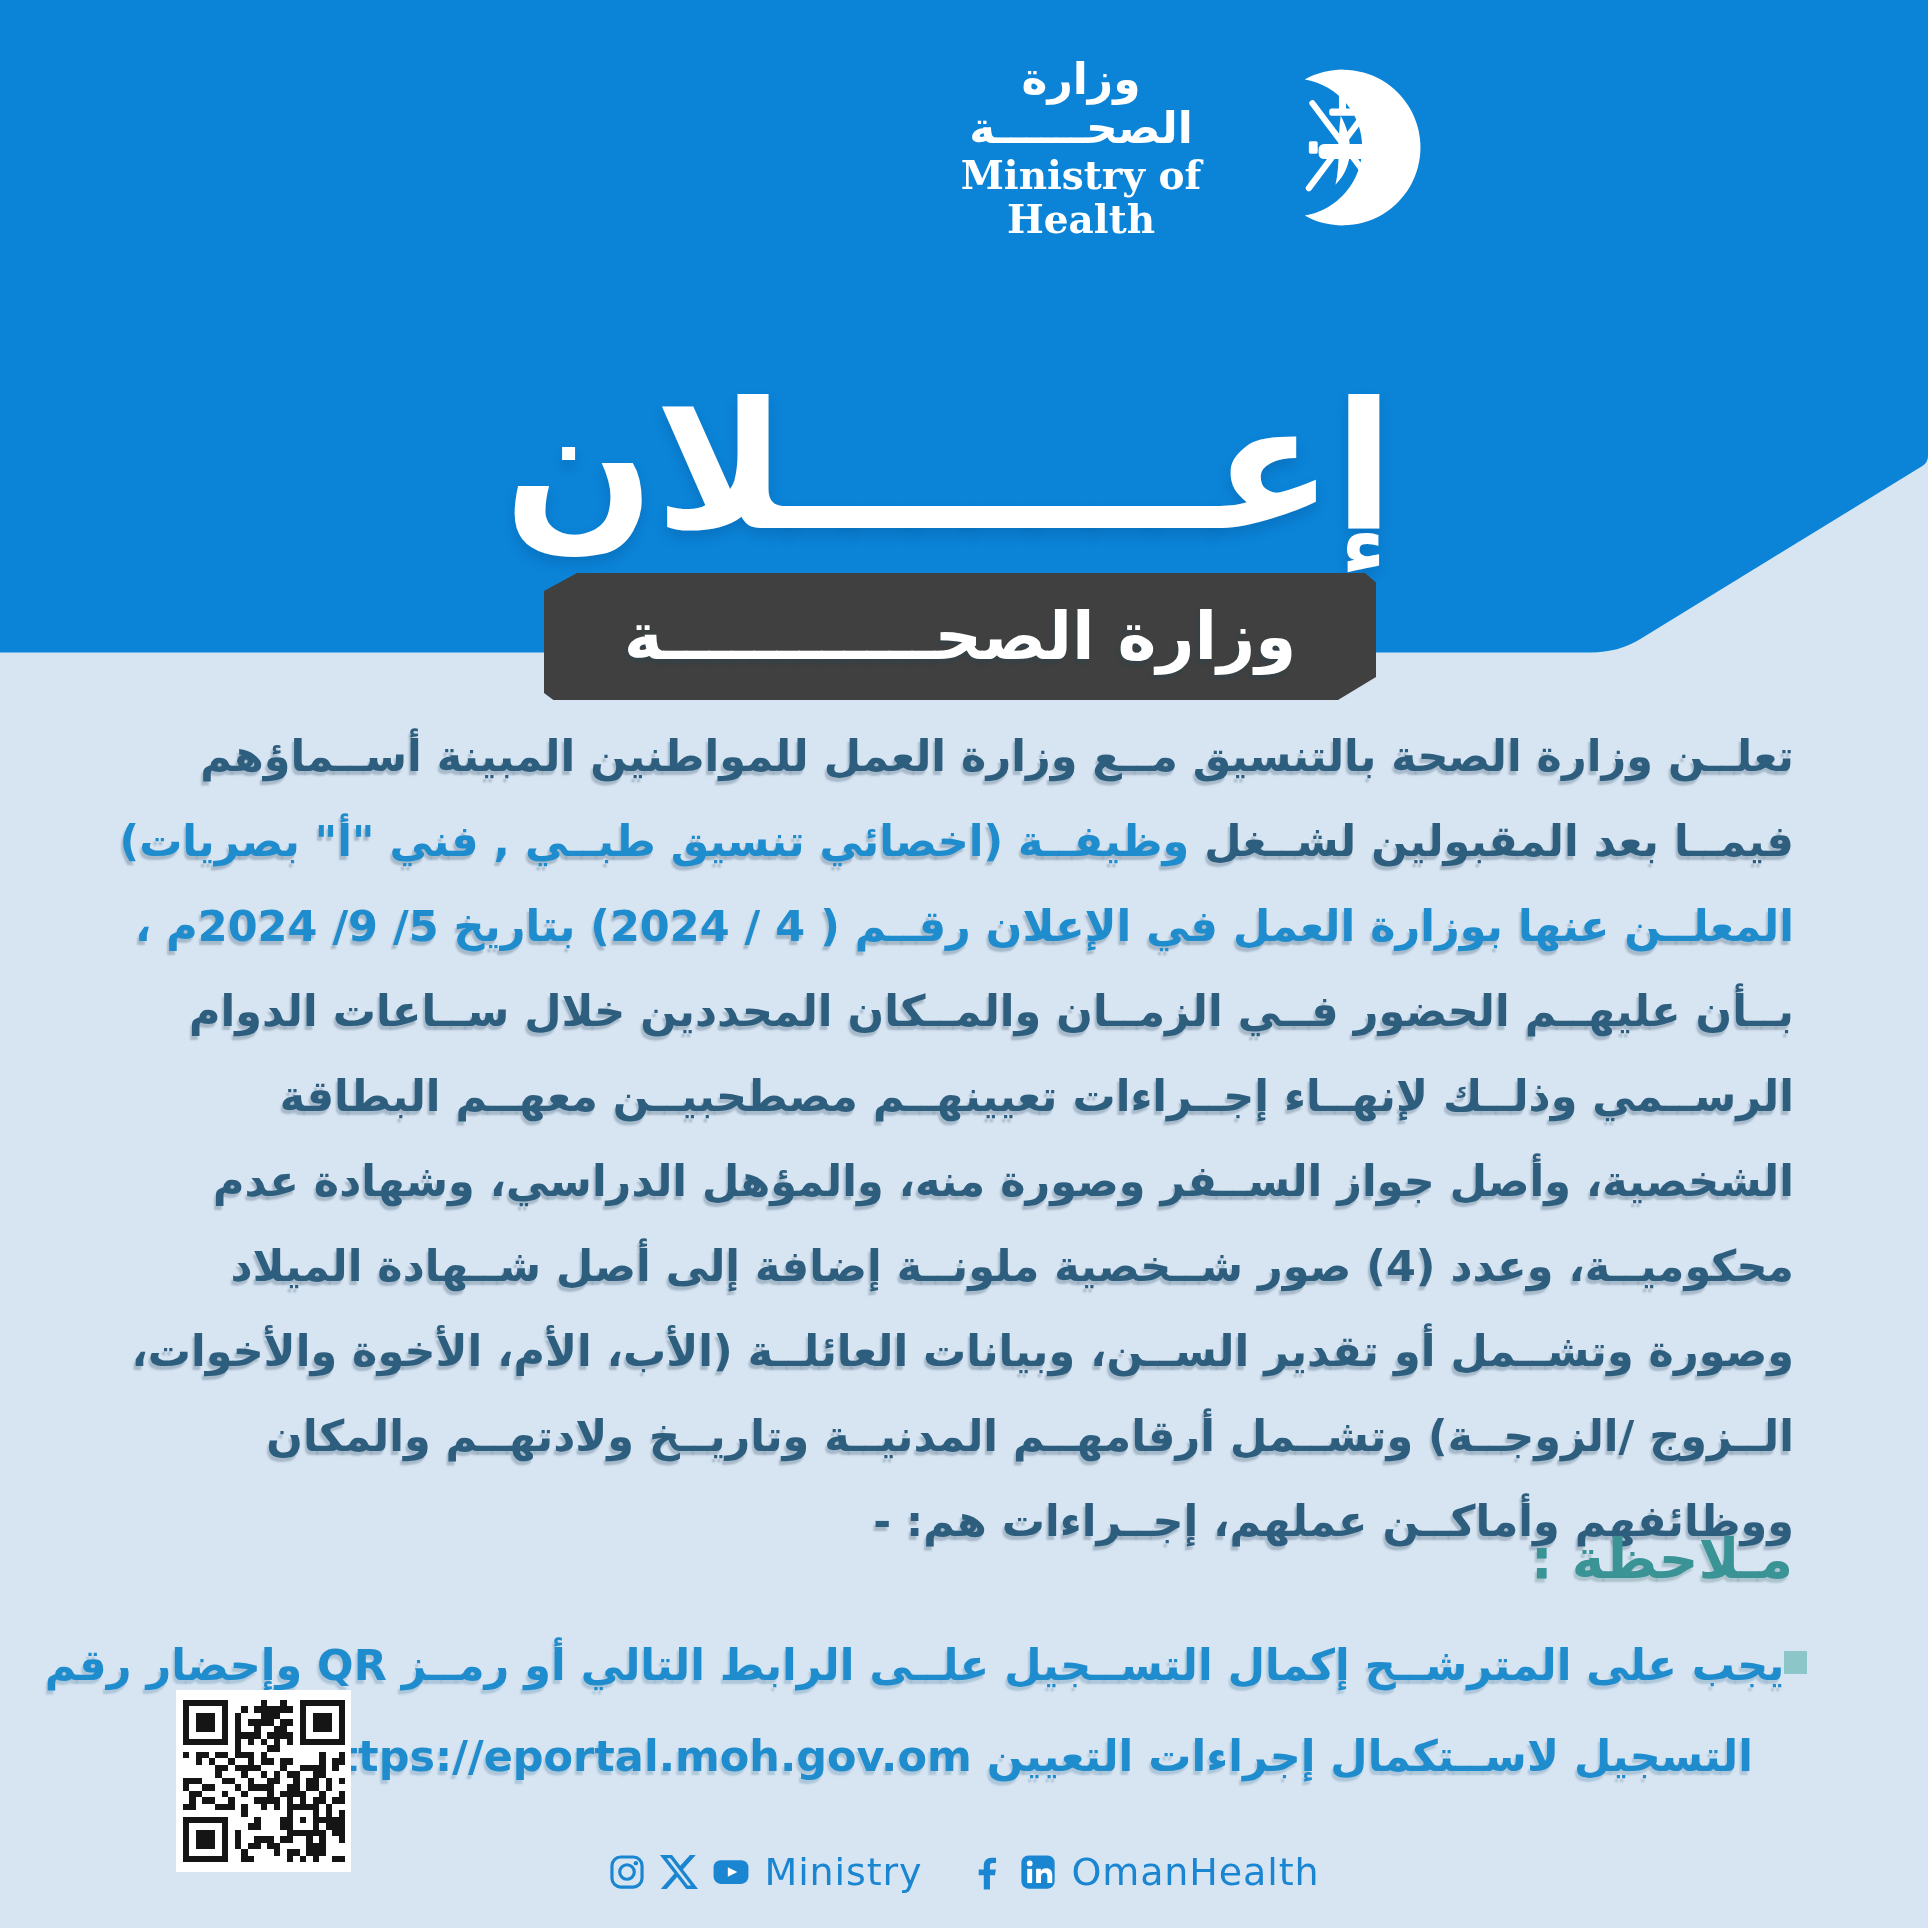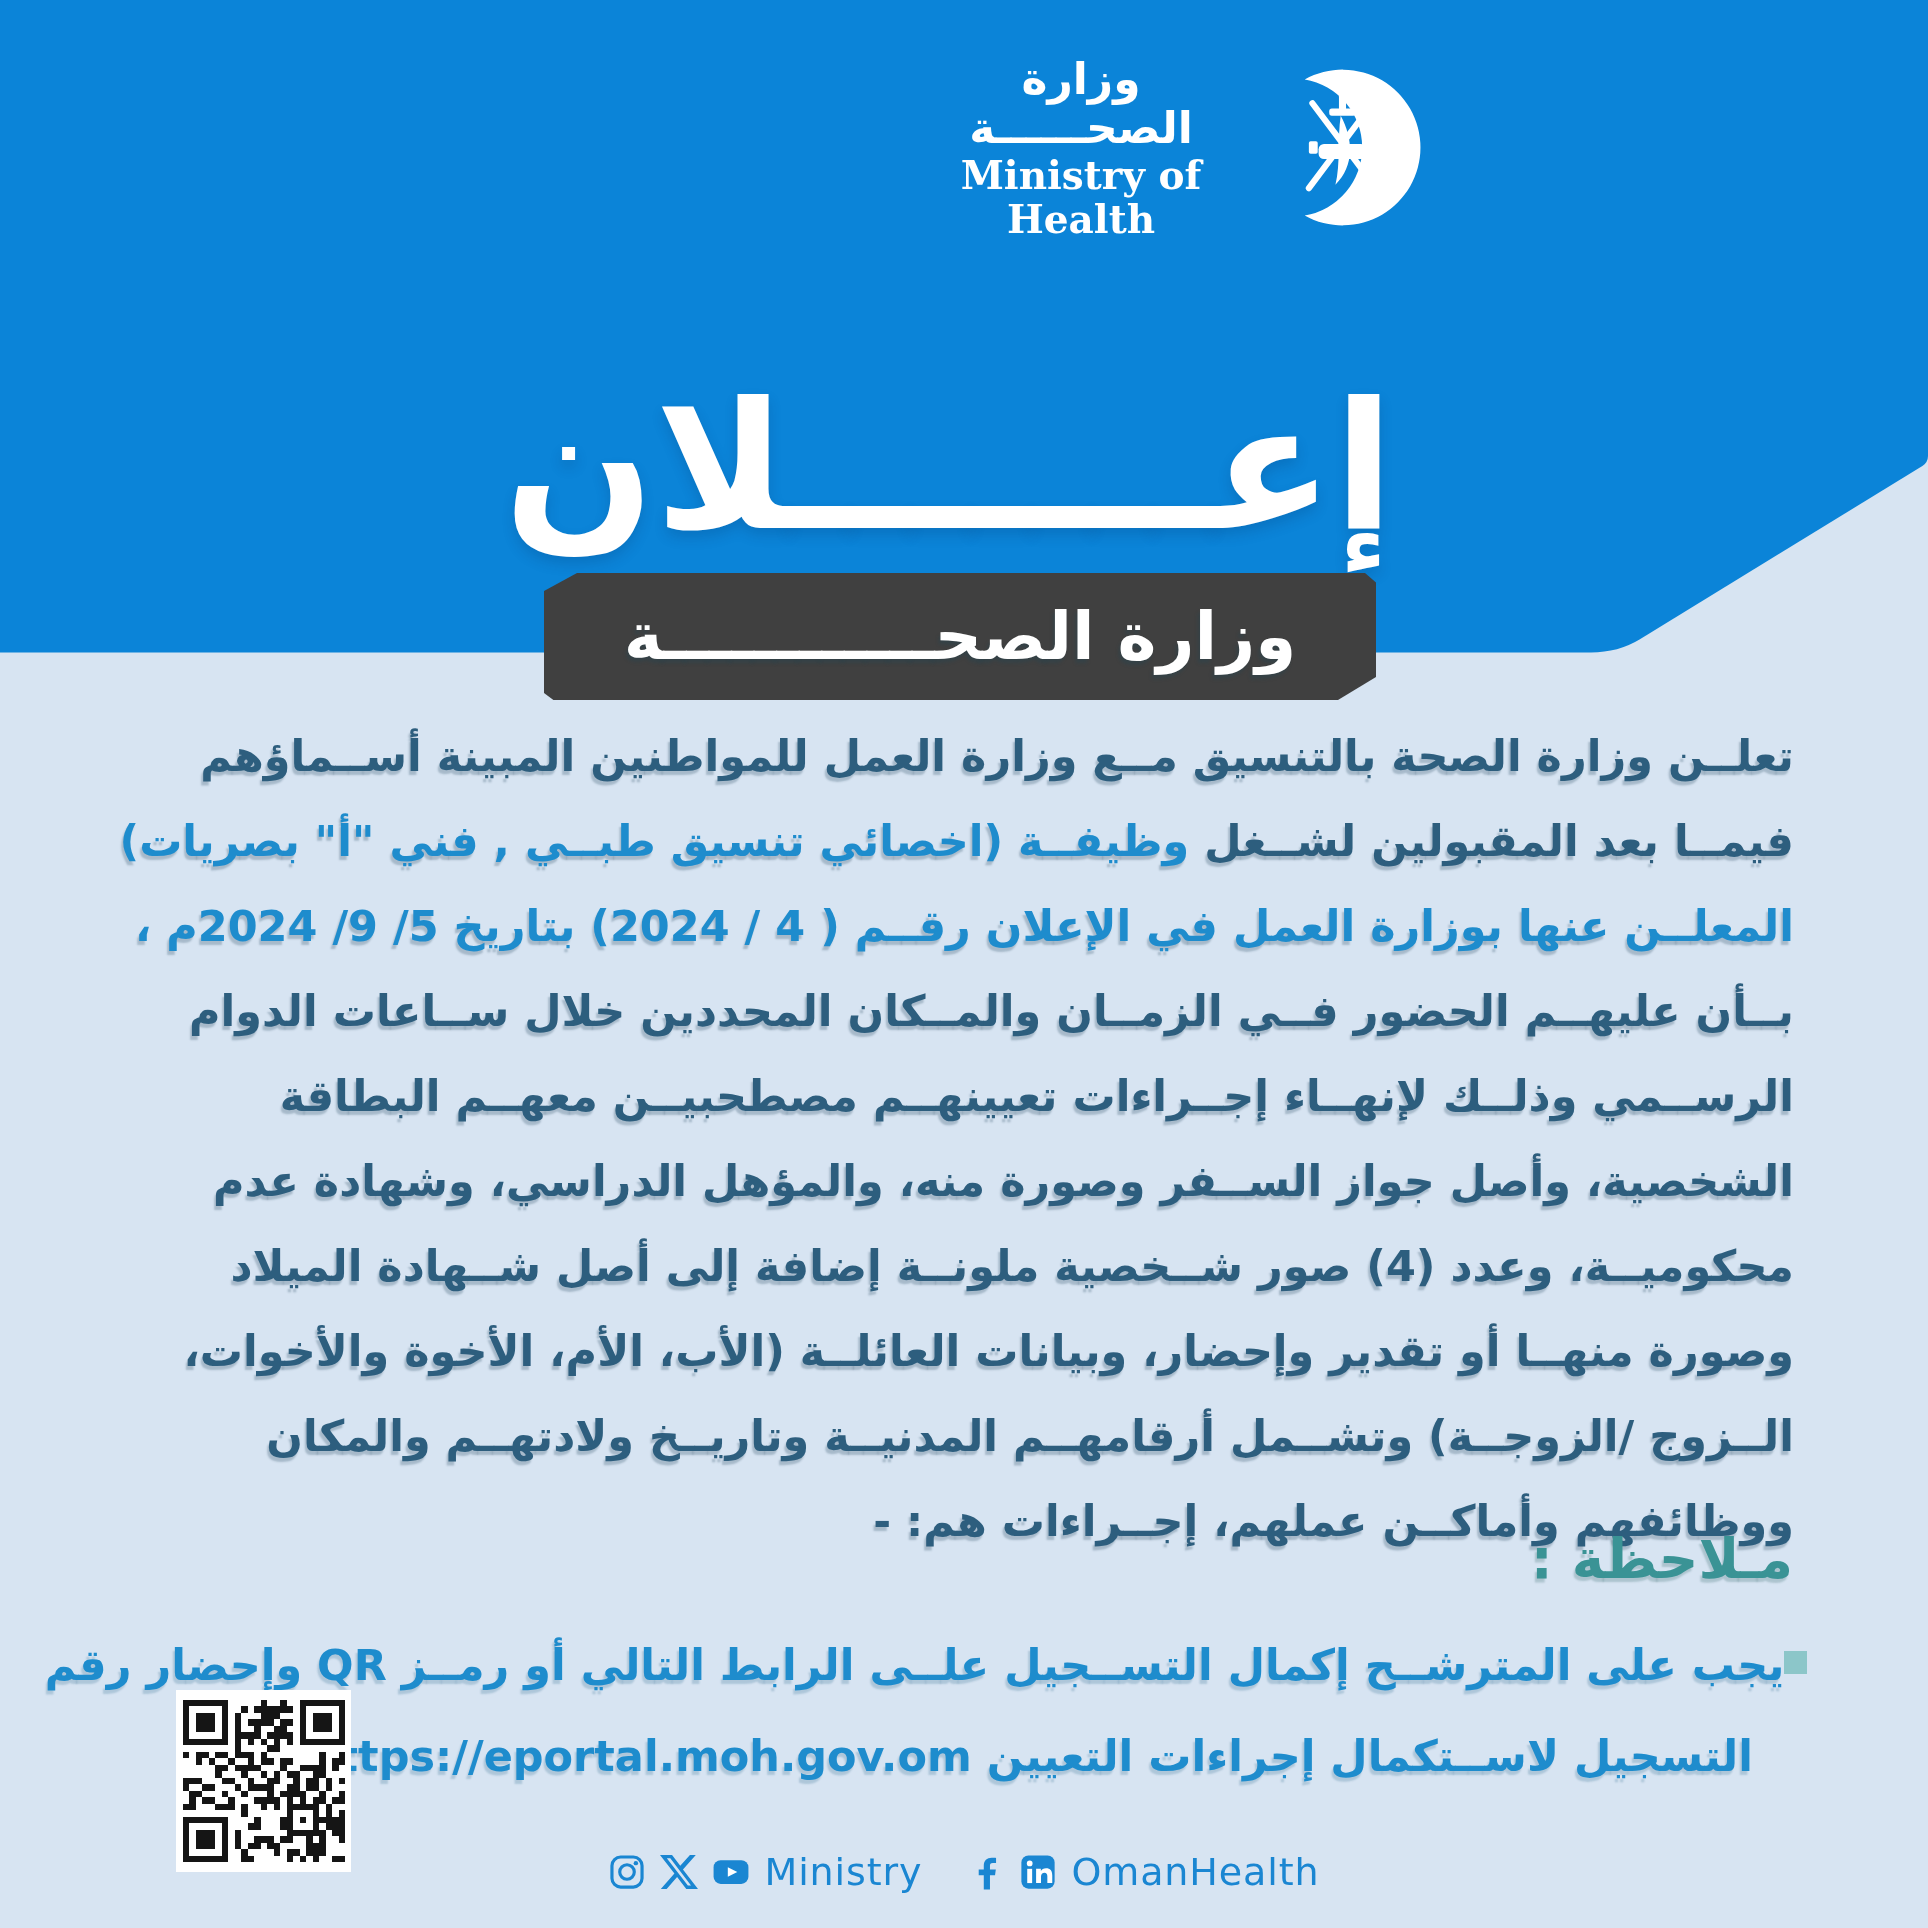--- a/index.html
+++ b/index.html
@@ -121,21 +121,21 @@
   </div>
 
   <div class="body-text">
       <div class="bline"><span>تعلــن وزارة الصحة بالتنسيق مــع وزارة العمل للمواطنين المبينة أســماؤهم</span></div>
       <div class="bline"><span>فيمــا بعد المقبولين لشــغل </span><span class="seg-bold">وظيفــة (اخصائي تنسيق طبــي , فني "أ" بصريات)</span></div>
       <div class="bline"><span class="seg-bold">المعلــن عنها بوزارة العمل في الإعلان رقــم ( 4 / 2024) بتاريخ 5/ 9/ 2024م ،</span></div>
       <div class="bline"><span>بــأن عليهــم الحضور فــي الزمــان والمــكان المحددين خلال ســاعات الدوام</span></div>
       <div class="bline"><span>الرســمي وذلــك لإنهــاء إجــراءات تعيينهــم مصطحبيــن معهــم البطاقة</span></div>
       <div class="bline"><span>الشخصية، وأصل جواز الســفر وصورة منه، والمؤهل الدراسي، وشهادة عدم</span></div>
       <div class="bline"><span>محكوميــة، وعدد (4) صور شــخصية ملونــة إضافة إلى أصل شــهادة الميلاد</span></div>
-      <div class="bline"><span>وصورة منهــا أو تقدير وإحضار، وبيانات العائلــة (الأب، الأم، الأخوة والأخوات،</span></div>
+      <div class="bline"><span>وصورة وتشــمل أو تقدير الســن، وبيانات العائلــة (الأب، الأم، الأخوة والأخوات،</span></div>
       <div class="bline"><span>الــزوج /الزوجــة) وتشــمل أرقامهــم المدنيــة وتاريــخ ولادتهــم والمكان</span></div>
       <div class="bline bline-end"><span>ووظائفهم وأماكــن عملهم، إجــراءات هم: -</span></div>
     </div>
 
   <div class="note-label">مـلاحظة :</div>
 
   <div class="note-line1">
     <span class="bullet-square"></span>
     <span>يجب على المترشــح إكمال التســجيل علــى الرابط التالي أو رمــز QR وإحضار رقم</span>
   </div>

